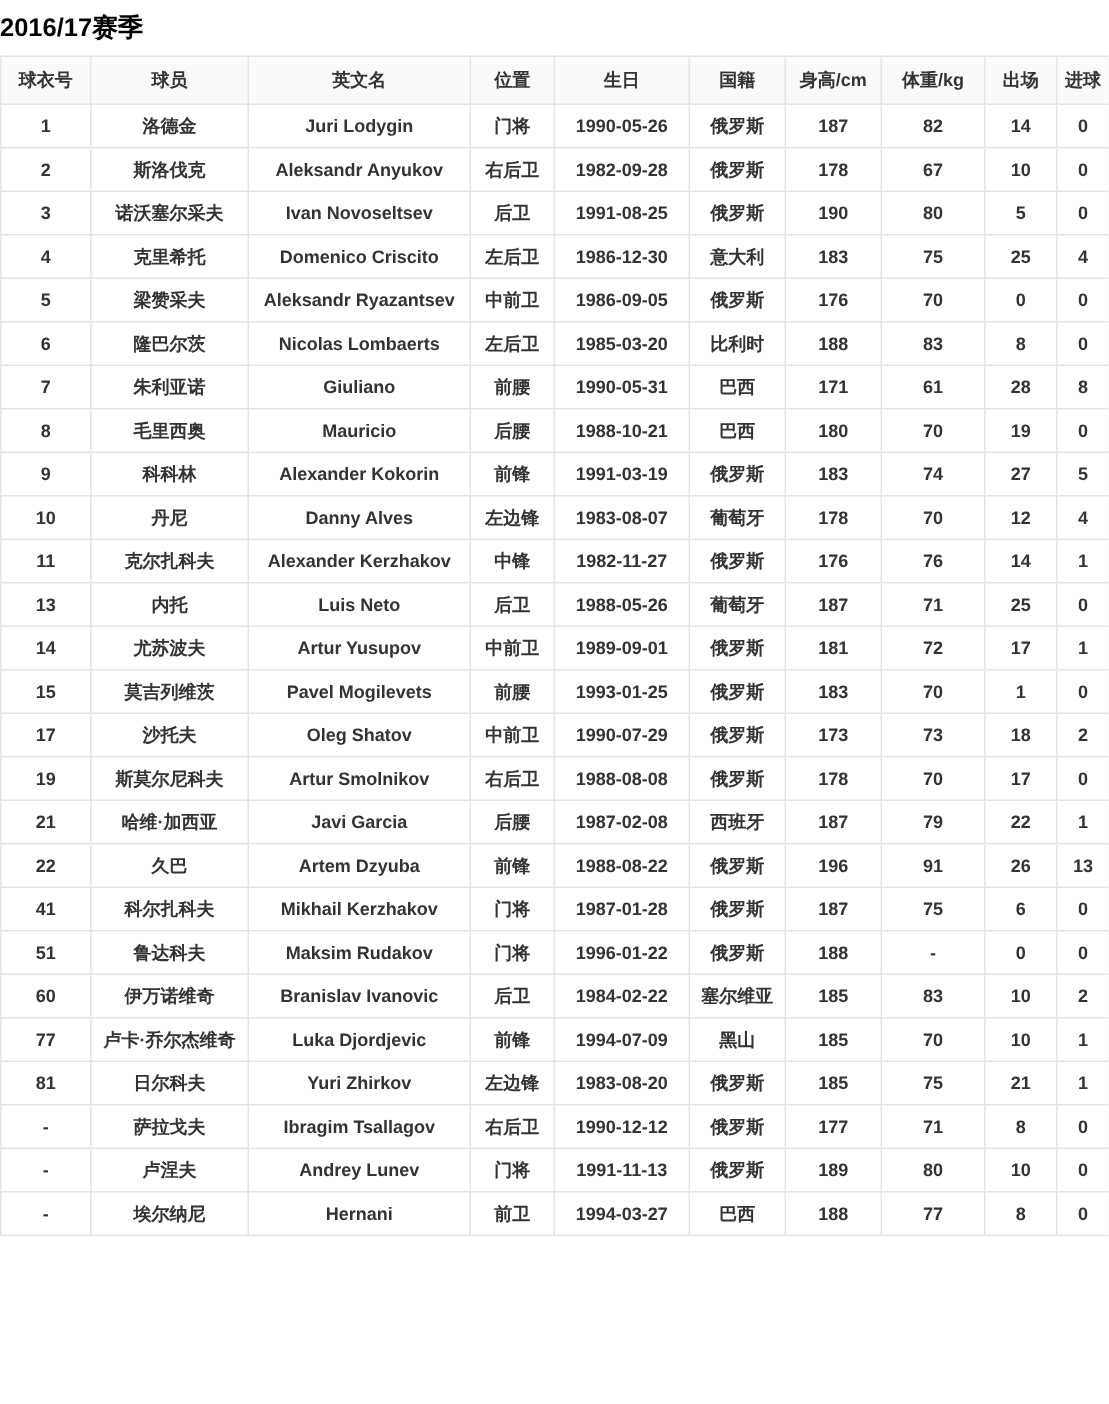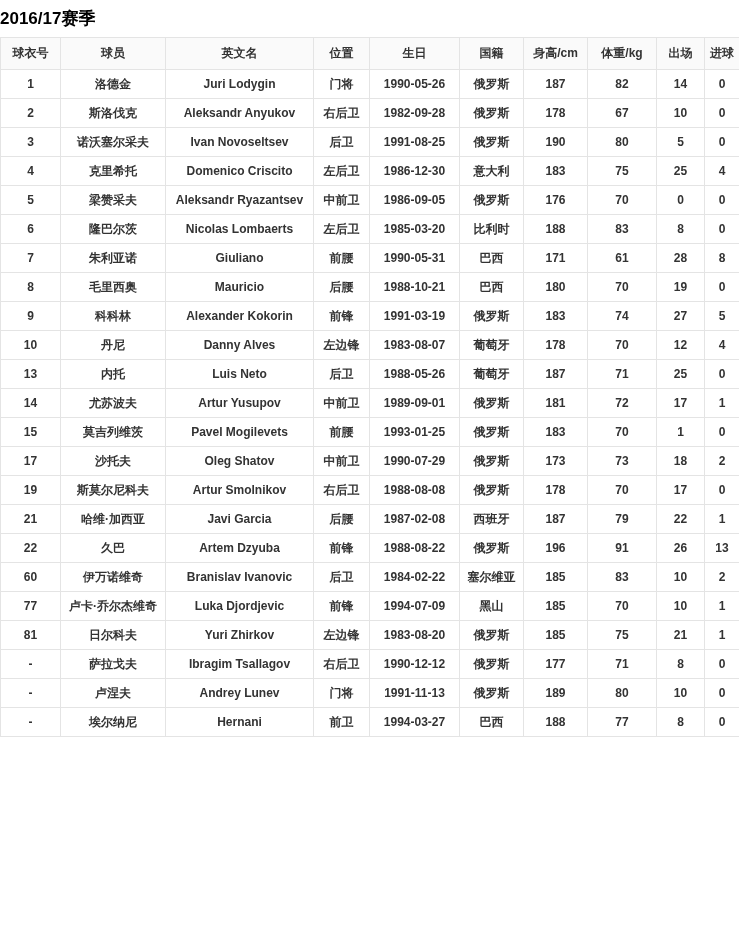--- a/index.html
+++ b/index.html
@@ -205,20 +205,32 @@
         <td>Danny Alves</td>
         <td>左边锋</td>
         <td>1983-08-07</td>
         <td>葡萄牙</td>
         <td>178</td>
         <td>70</td>
         <td>12</td>
         <td>4</td>
       </tr>
       <tr>
+        <td>11</td>
+        <td>克尔扎科夫</td>
+        <td>Alexander Kerzhakov</td>
+        <td>中锋</td>
+        <td>1982-11-27</td>
+        <td>俄罗斯</td>
+        <td>176</td>
+        <td>76</td>
+        <td>14</td>
+        <td>1</td>
+      </tr>
+      <tr>
         <td>13</td>
         <td>内托</td>
         <td>Luis Neto</td>
         <td>后卫</td>
         <td>1988-05-26</td>
         <td>葡萄牙</td>
         <td>187</td>
         <td>71</td>
         <td>25</td>
         <td>0</td>
@@ -287,20 +299,44 @@
         <td>22</td>
         <td>久巴</td>
         <td>Artem Dzyuba</td>
         <td>前锋</td>
         <td>1988-08-22</td>
         <td>俄罗斯</td>
         <td>196</td>
         <td>91</td>
         <td>26</td>
         <td>13</td>
+      </tr>
+      <tr>
+        <td>41</td>
+        <td>科尔扎科夫</td>
+        <td>Mikhail Kerzhakov</td>
+        <td>门将</td>
+        <td>1987-01-28</td>
+        <td>俄罗斯</td>
+        <td>187</td>
+        <td>75</td>
+        <td>6</td>
+        <td>0</td>
+      </tr>
+      <tr>
+        <td>51</td>
+        <td>鲁达科夫</td>
+        <td>Maksim Rudakov</td>
+        <td>门将</td>
+        <td>1996-01-22</td>
+        <td>俄罗斯</td>
+        <td>188</td>
+        <td>-</td>
+        <td>0</td>
+        <td>0</td>
       </tr>
       <tr>
         <td>60</td>
         <td>伊万诺维奇</td>
         <td>Branislav Ivanovic</td>
         <td>后卫</td>
         <td>1984-02-22</td>
         <td>塞尔维亚</td>
         <td>185</td>
         <td>83</td>

